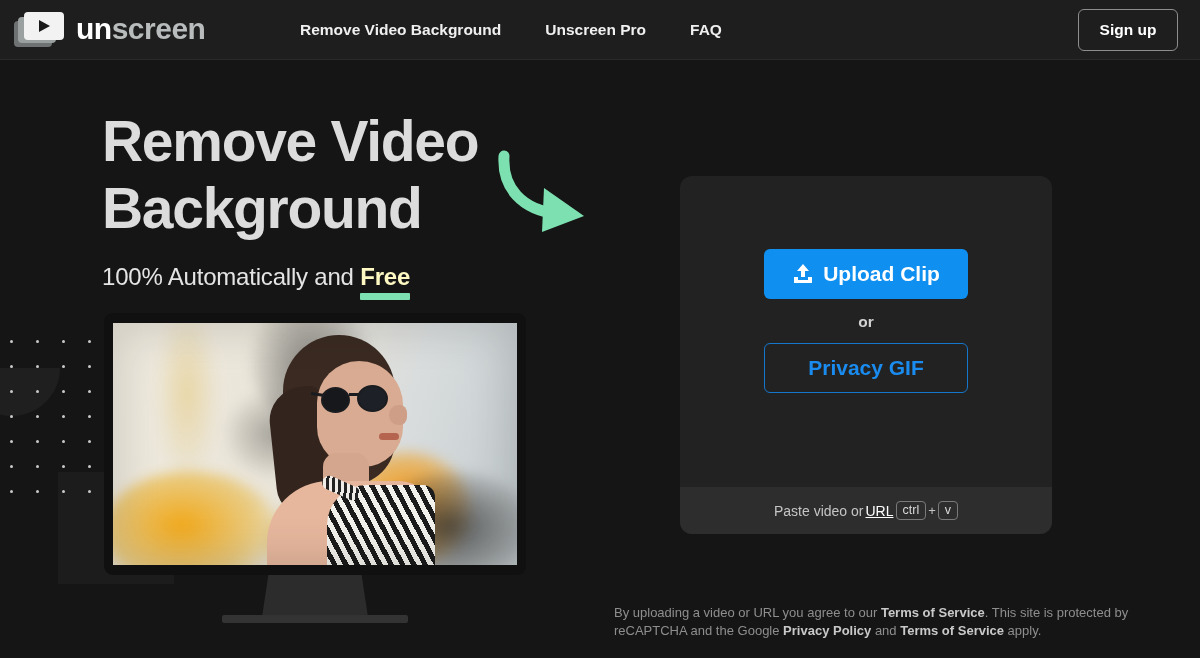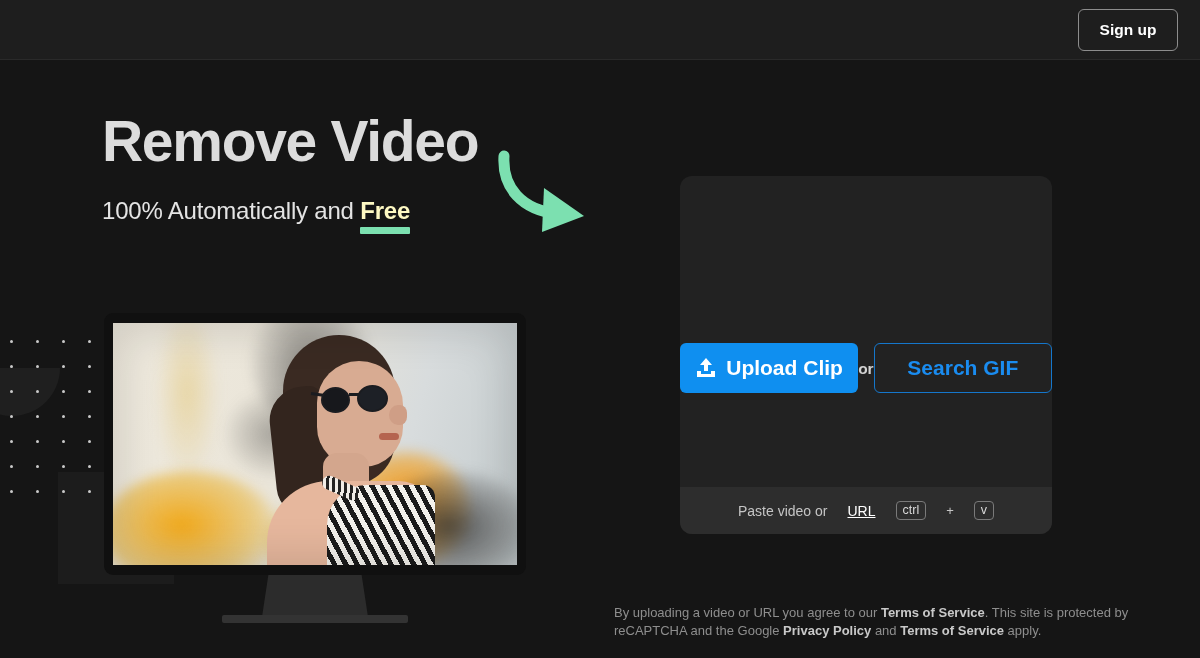--- a/index.html
+++ b/index.html
@@ -158,21 +158,21 @@
   }
 
   
   .card {
     position: absolute; left: 680px; top: 176px;
     width: 372px; height: 358px;
     background: #222222; border-radius: 12px;
     overflow: hidden;
   }
   .card-body {
-    height: 311px; display: flex; flex-direction: row;
+    height: 311px; display: flex; flex-direction: column;
     align-items: center; padding-top: 73px;
   }
   .upload-btn {
     width: 204px; height: 50px;
     background: #0f8ff0; border: none; border-radius: 6px;
     color: #ffffff; font-family: "Liberation Sans", sans-serif;
     font-size: 21px; font-weight: bold;
     display: flex; align-items: center; justify-content: center; gap: 9px;
     cursor: pointer;
   }
@@ -182,21 +182,21 @@
     width: 204px; height: 50px;
     background: transparent; border: 1px solid #1577cc; border-radius: 6px;
     color: #1a8cf0; font-family: "Liberation Sans", sans-serif;
     font-size: 21px; font-weight: bold; cursor: pointer;
   }
   .formats {
     margin-top: 32px; color: #b6b6b6; font-size: 14.5px; text-align: center;
   }
   .card-footer {
     height: 47px; background: #2d2d2d;
-    display: flex; align-items: center; justify-content: center; gap: 20px;
+    display: flex; align-items: center; justify-content: center; gap: 2px;
     color: #c5c5c5; font-size: 14px;
   }
   .card-footer .url-link { color: #ffffff; text-decoration: underline; cursor: pointer; }
   .kbd {
     border: 1px solid #7a7a7a; border-radius: 4px;
     padding: 2px 6px 3px; font-size: 12.5px; color: #d8d8d8; line-height: 1;
   }
   .plus { color: #c5c5c5; font-size: 13px; }
 
   
@@ -205,21 +205,37 @@
     text-align: left; color: #8e8e8e; font-size: 13px; line-height: 1.38;
   }
   .legal b { color: #c9c9c9; font-weight: bold; }
 </style>
 </head>
 <body>
 
 <div class="page">
 
   <div class="header">
-
+    <div class="logo-wrap">
+      <span class="logo-icon">
+        <span class="frm f3"></span>
+        <span class="frm f2"></span>
+        <span class="frm f1"></span>
+        <span class="play"></span>
+      </span>
+      <span class="logo-text">
+        <span class="un">un</span><span class="screen">screen</span>
+      </span>
+    </div>
+
+    <nav class="nav">
+      <a href="#">Remove Video Background</a>
+      <a href="#">Unscreen Pro</a>
+      <a href="#">FAQ</a>
+    </nav>
 
     <button class="signup">Sign up</button>
   </div>
 
   <div class="halfcircle"></div>
   <div class="decor-rect"></div>
   <div class="dots" id="dotgrid">
       <i style="left: 0px; top: 0px;"></i>
       <i style="left: 26px; top: 0px;"></i>
       <i style="left: 52px; top: 0px;"></i>
@@ -246,20 +262,21 @@
       <i style="left: 78px; top: 125px;"></i>
       <i style="left: 0px; top: 150px;"></i>
       <i style="left: 26px; top: 150px;"></i>
       <i style="left: 52px; top: 150px;"></i>
       <i style="left: 78px; top: 150px;"></i>
     </div>
 
   <div class="hero">
     <h1>
       <span>Remove Video</span><br>
+      <span>Background</span>
     </h1>
     <div class="sub">
       <span>100% Automatically and </span><span class="free">Free</span>
     </div>
   </div>
 
   <svg class="arrow" viewBox="0 0 110 95">
     <path d="M12 8 C 10 40, 30 62, 66 66" stroke="#7ce0b0" stroke-width="11" fill="none" stroke-linecap="round"></path>
     <path d="M52 40 L 92 68 L 50 84 Z" fill="#7ce0b0"></path>
   </svg>
@@ -300,21 +317,21 @@
   <div class="card">
     <div class="card-body">
       <button class="upload-btn">
         <svg class="up-ico" width="22" height="22" viewBox="0 0 22 22">
           <path d="M11 1 L17 8 L13 8 L13 14 L9 14 L9 8 L5 8 Z" fill="#ffffff"></path>
           <path d="M2 14 L6 14 L6 17 L16 17 L16 14 L20 14 L20 20 L2 20 Z" fill="#ffffff"></path>
         </svg>
         <span>Upload Clip</span>
       </button>
       <div class="or-text">or</div>
-      <button class="gif-btn">Search GIF</button>
+      <button class="gif-btn">Privacy GIF</button>
     </div>
     <div class="card-footer">
       <span>Paste video or </span>
         <a class="url-link" href="#">URL</a>
       <span class="kbd">ctrl</span>
       <span class="plus">+</span>
       <span class="kbd">v</span>
     </div>
   </div>
 

